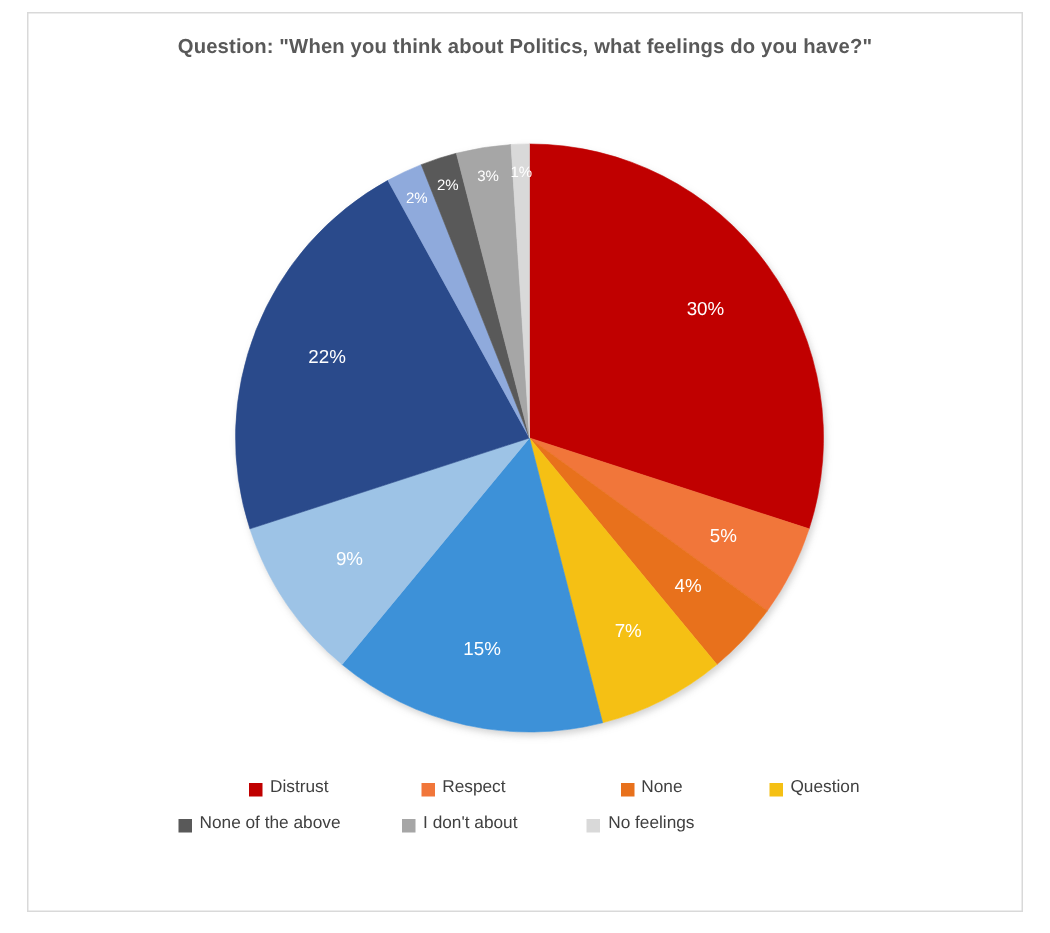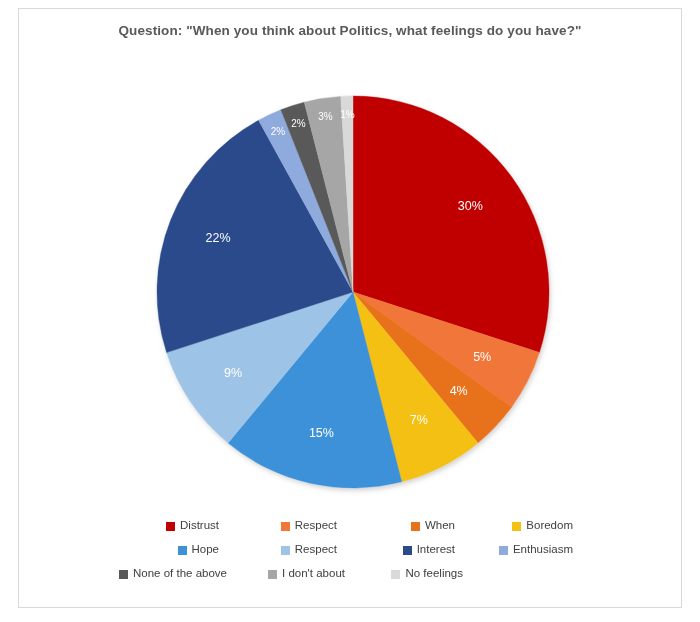--- a/index.html
+++ b/index.html
@@ -147,43 +147,25 @@
         <div class="legend-item">
           <span class="legend-swatch" style="background: rgb(192, 0, 0);"></span>
           <span class="legend-text">Distrust</span>
         </div>
         <div class="legend-item">
           <span class="legend-swatch" style="background: rgb(241, 118, 58);"></span>
           <span class="legend-text">Respect</span>
         </div>
         <div class="legend-item">
           <span class="legend-swatch" style="background: rgb(232, 113, 28);"></span>
-          <span class="legend-text">When</span>
+          <span class="legend-text">None</span>
         </div>
         <div class="legend-item">
           <span class="legend-swatch" style="background: rgb(245, 192, 20);"></span>
-          <span class="legend-text">Boredom</span>
-        </div>
-      </div>
-      <div class="legend-row">
-        <div class="legend-item">
-          <span class="legend-swatch" style="background: rgb(61, 145, 216);"></span>
-          <span class="legend-text">Hope</span>
-        </div>
-        <div class="legend-item">
-          <span class="legend-swatch" style="background: rgb(157, 195, 230);"></span>
-          <span class="legend-text">Respect</span>
-        </div>
-        <div class="legend-item">
-          <span class="legend-swatch" style="background: rgb(42, 74, 139);"></span>
-          <span class="legend-text">Interest</span>
-        </div>
-        <div class="legend-item">
-          <span class="legend-swatch" style="background: rgb(143, 170, 220);"></span>
-          <span class="legend-text">Enthusiasm</span>
+          <span class="legend-text">Question</span>
         </div>
       </div>
       <div class="legend-row">
         <div class="legend-item wide">
           <span class="legend-swatch" style="background: rgb(89, 89, 89);"></span>
           <span class="legend-text">None of the above</span>
         </div>
         <div class="legend-item">
           <span class="legend-swatch" style="background: rgb(166, 166, 166);"></span>
           <span class="legend-text">I don't about</span>

